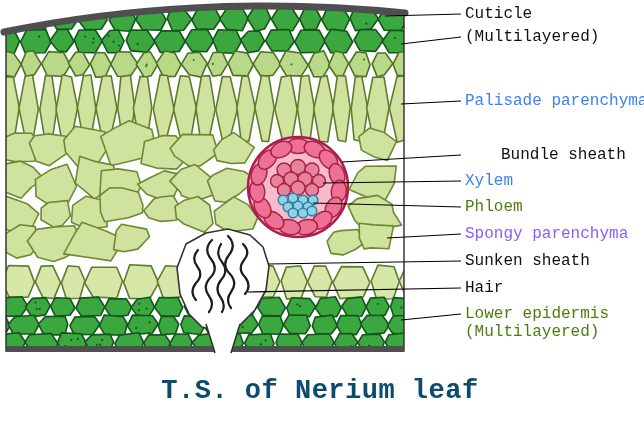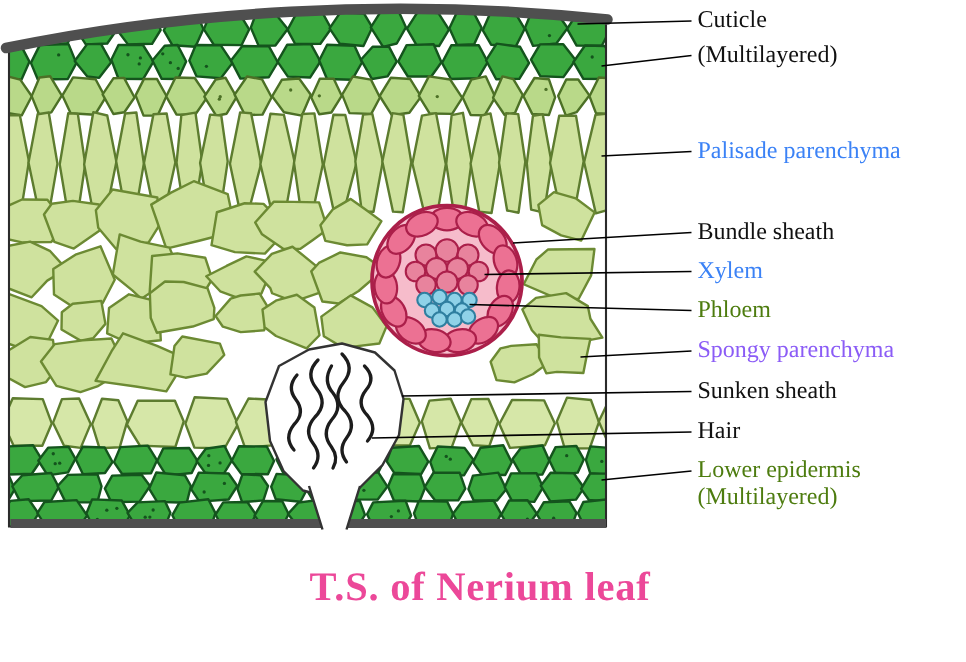--- a/index.html
+++ b/index.html
@@ -1,17 +1,17 @@
 <!DOCTYPE html>
 <html><head>
 <meta charset="utf-8">
 <style>
   html,body{margin:0;padding:0;background:#fff;}
   .stage{position:relative;width:644px;height:441px;background:#ffffff;overflow:hidden;
-         font-family:Liberation Serif, serif;}
+         font-family:Liberation Mono, monospace;}
   #diagram{position:absolute;left:0;top:0;}
   .label{position:absolute;left:465px;font-size:16px;line-height:18px;color:#111;
          white-space:nowrap;}
   .label .sub{display:block;}
   .title{position:absolute;left:110px;top:376px;width:420px;text-align:center;
          font-size:27px;font-weight:bold;letter-spacing:.5px;}
 </style>
 </head>
 <body>
 
@@ -317,22 +317,22 @@
         <line x1="461" y1="234" x2="387" y2="238"></line>
         <line x1="461" y1="261" x2="268" y2="264"></line>
         <line x1="461" y1="288" x2="248" y2="292"></line>
         <line x1="461" y1="314" x2="401" y2="320"></line>
       </g>
     </svg>
 
   <div class="label" style="top: 5px; color: rgb(17, 17, 17);"><span>Cuticle</span></div>
   <div class="label" style="top: 28px; color: rgb(17, 17, 17);"><span class="sub">(Multilayered)</span></div>
   <div class="label" style="top: 92px; color: #3b82f6;"><span>Palisade parenchyma</span></div>
-  <div class="label" style="top: 146px; color: rgb(17, 17, 17);"><span>Bundle sheath</span></div>
+  <div class="label" style="top: 146px; color: rgb(17, 17, 17); margin-left: 36px;"><span>Bundle sheath</span></div>
   <div class="label" style="top: 172px; color: #3b82f6;"><span>Xylem</span></div>
   <div class="label" style="top: 198px; color: #4d7c0f; text-align: right;"><span>Phloem</span></div>
   <div class="label" style="top: 225px; color: #8b5cf6;"><span>Spongy parenchyma</span></div>
   <div class="label" style="top: 252px; color: rgb(17, 17, 17);"><span>Sunken sheath</span></div>
   <div class="label" style="top: 279px; color: rgb(17, 17, 17);"><span>Hair</span></div>
   <div class="label" style="top: 305px; color: #4d7c0f;"><span>Lower epidermis</span><span class="sub">(Multilayered)</span></div>
 
-  <div class="title" style="color: #ec4899;">T.S. of Nerium leaf</div>
+  <div class="title" style="color: #0c4a6e;">T.S. of Nerium leaf</div>
 </div>
 
 </body></html>

